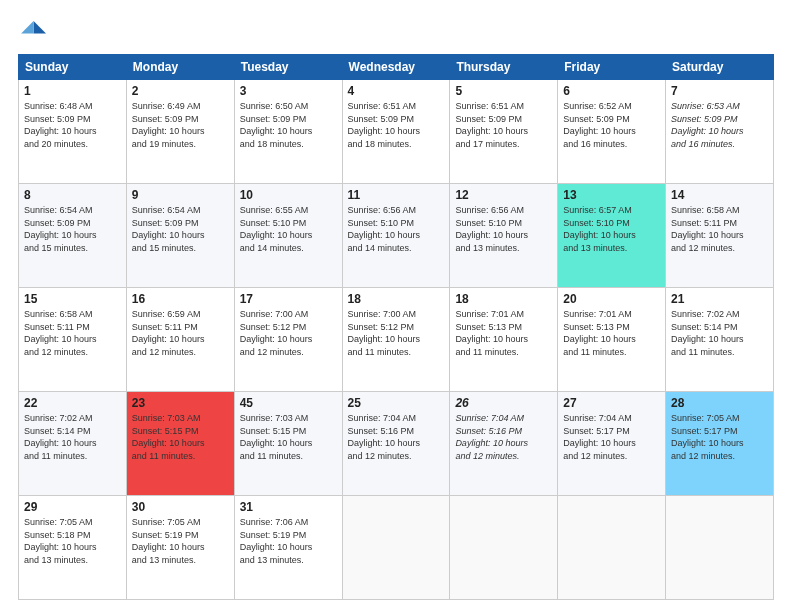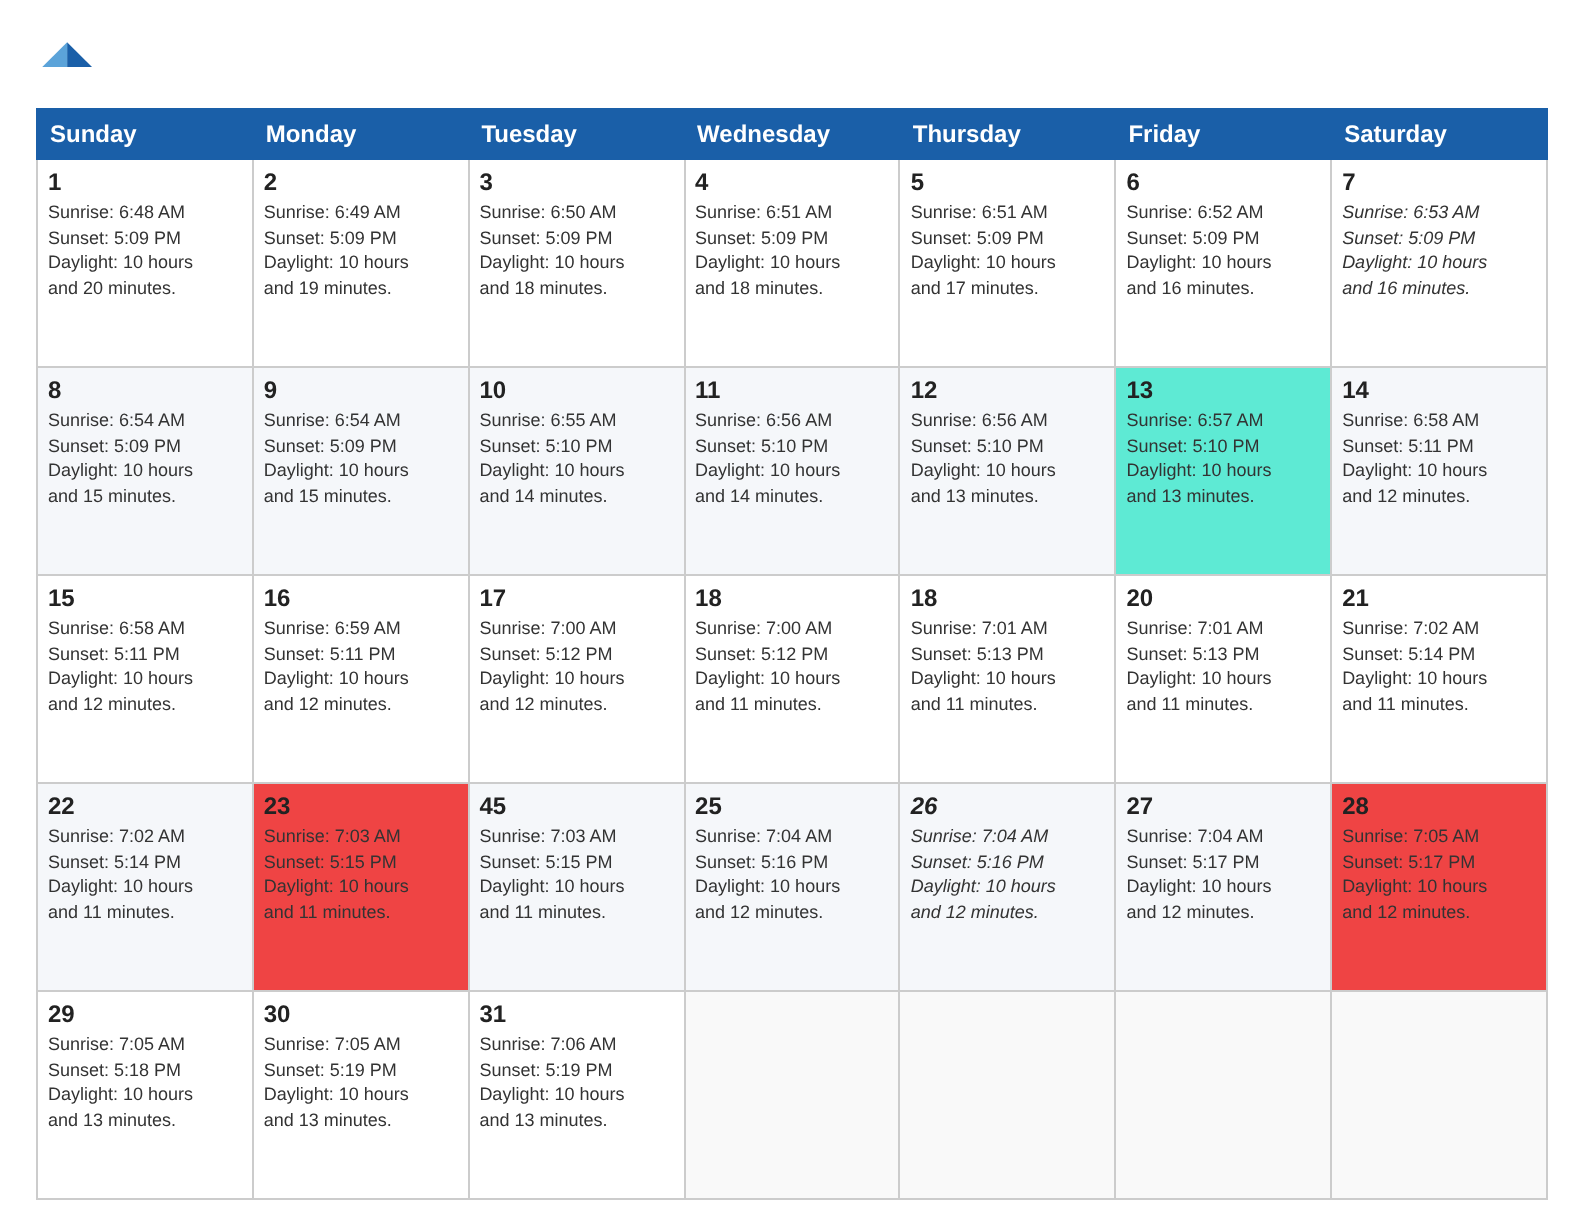--- a/index.html
+++ b/index.html
@@ -315,21 +315,21 @@
 Daylight: 10 hours
 and 12 minutes.</div>
           </td>
           <td style="background: rgb(245, 247, 250);">
             <span class="day-num">27</span>
             <div class="day-content" style="white-space: pre-line;">Sunrise: 7:04 AM
 Sunset: 5:17 PM
 Daylight: 10 hours
 and 12 minutes.</div>
           </td>
-          <td style="background: #ef4444;">
+          <td style="background: #7dd3fc;">
             <span class="day-num">28</span>
             <div class="day-content" style="white-space: pre-line;">Sunrise: 7:05 AM
 Sunset: 5:17 PM
 Daylight: 10 hours
 and 12 minutes.</div>
           </td>
         </tr>
         <tr>
           <td>
             <span class="day-num">29</span>

